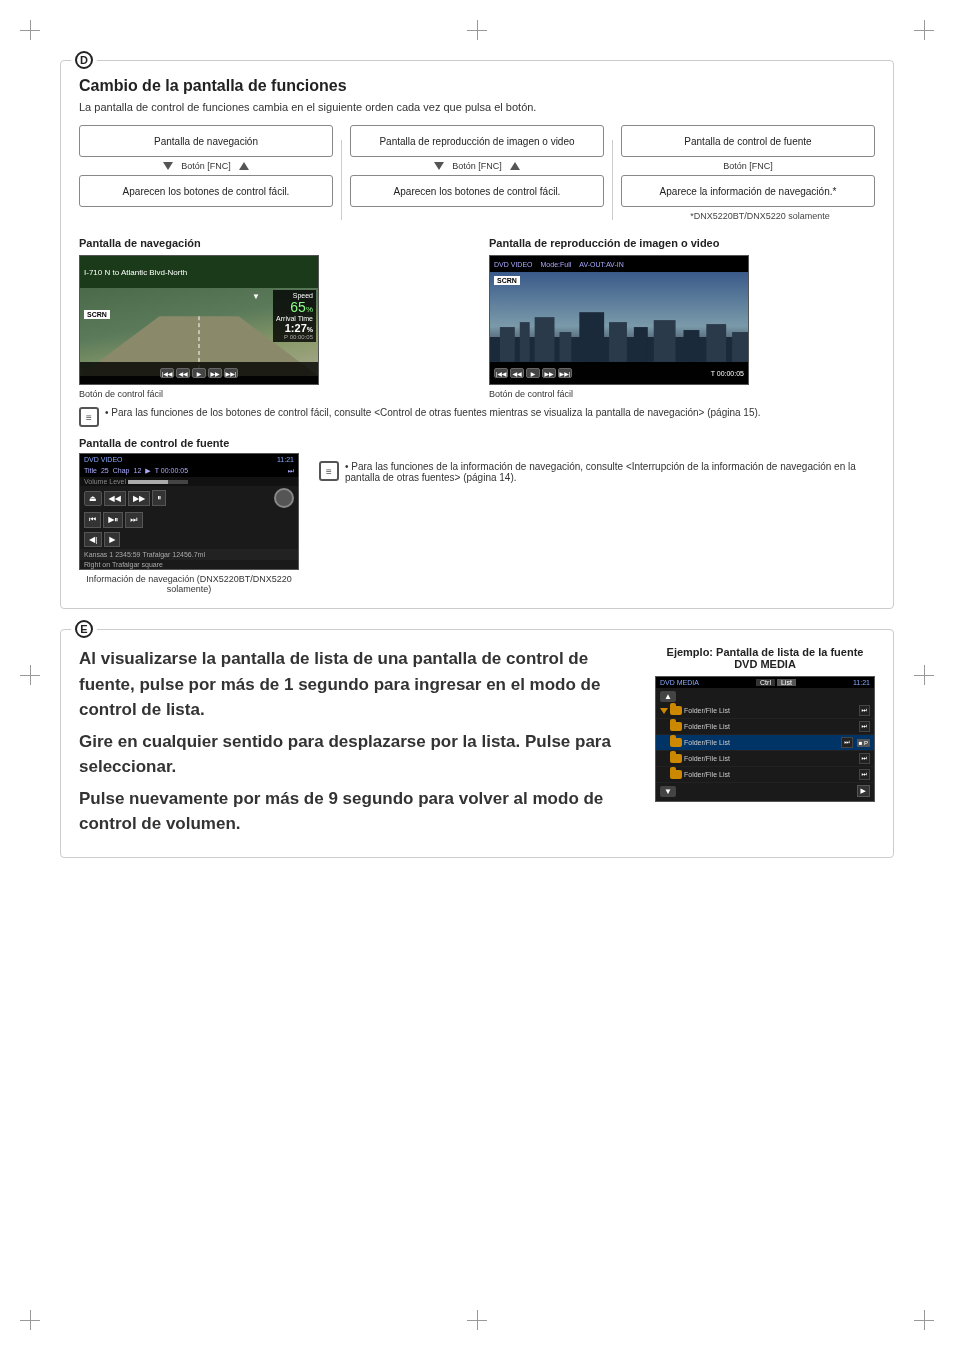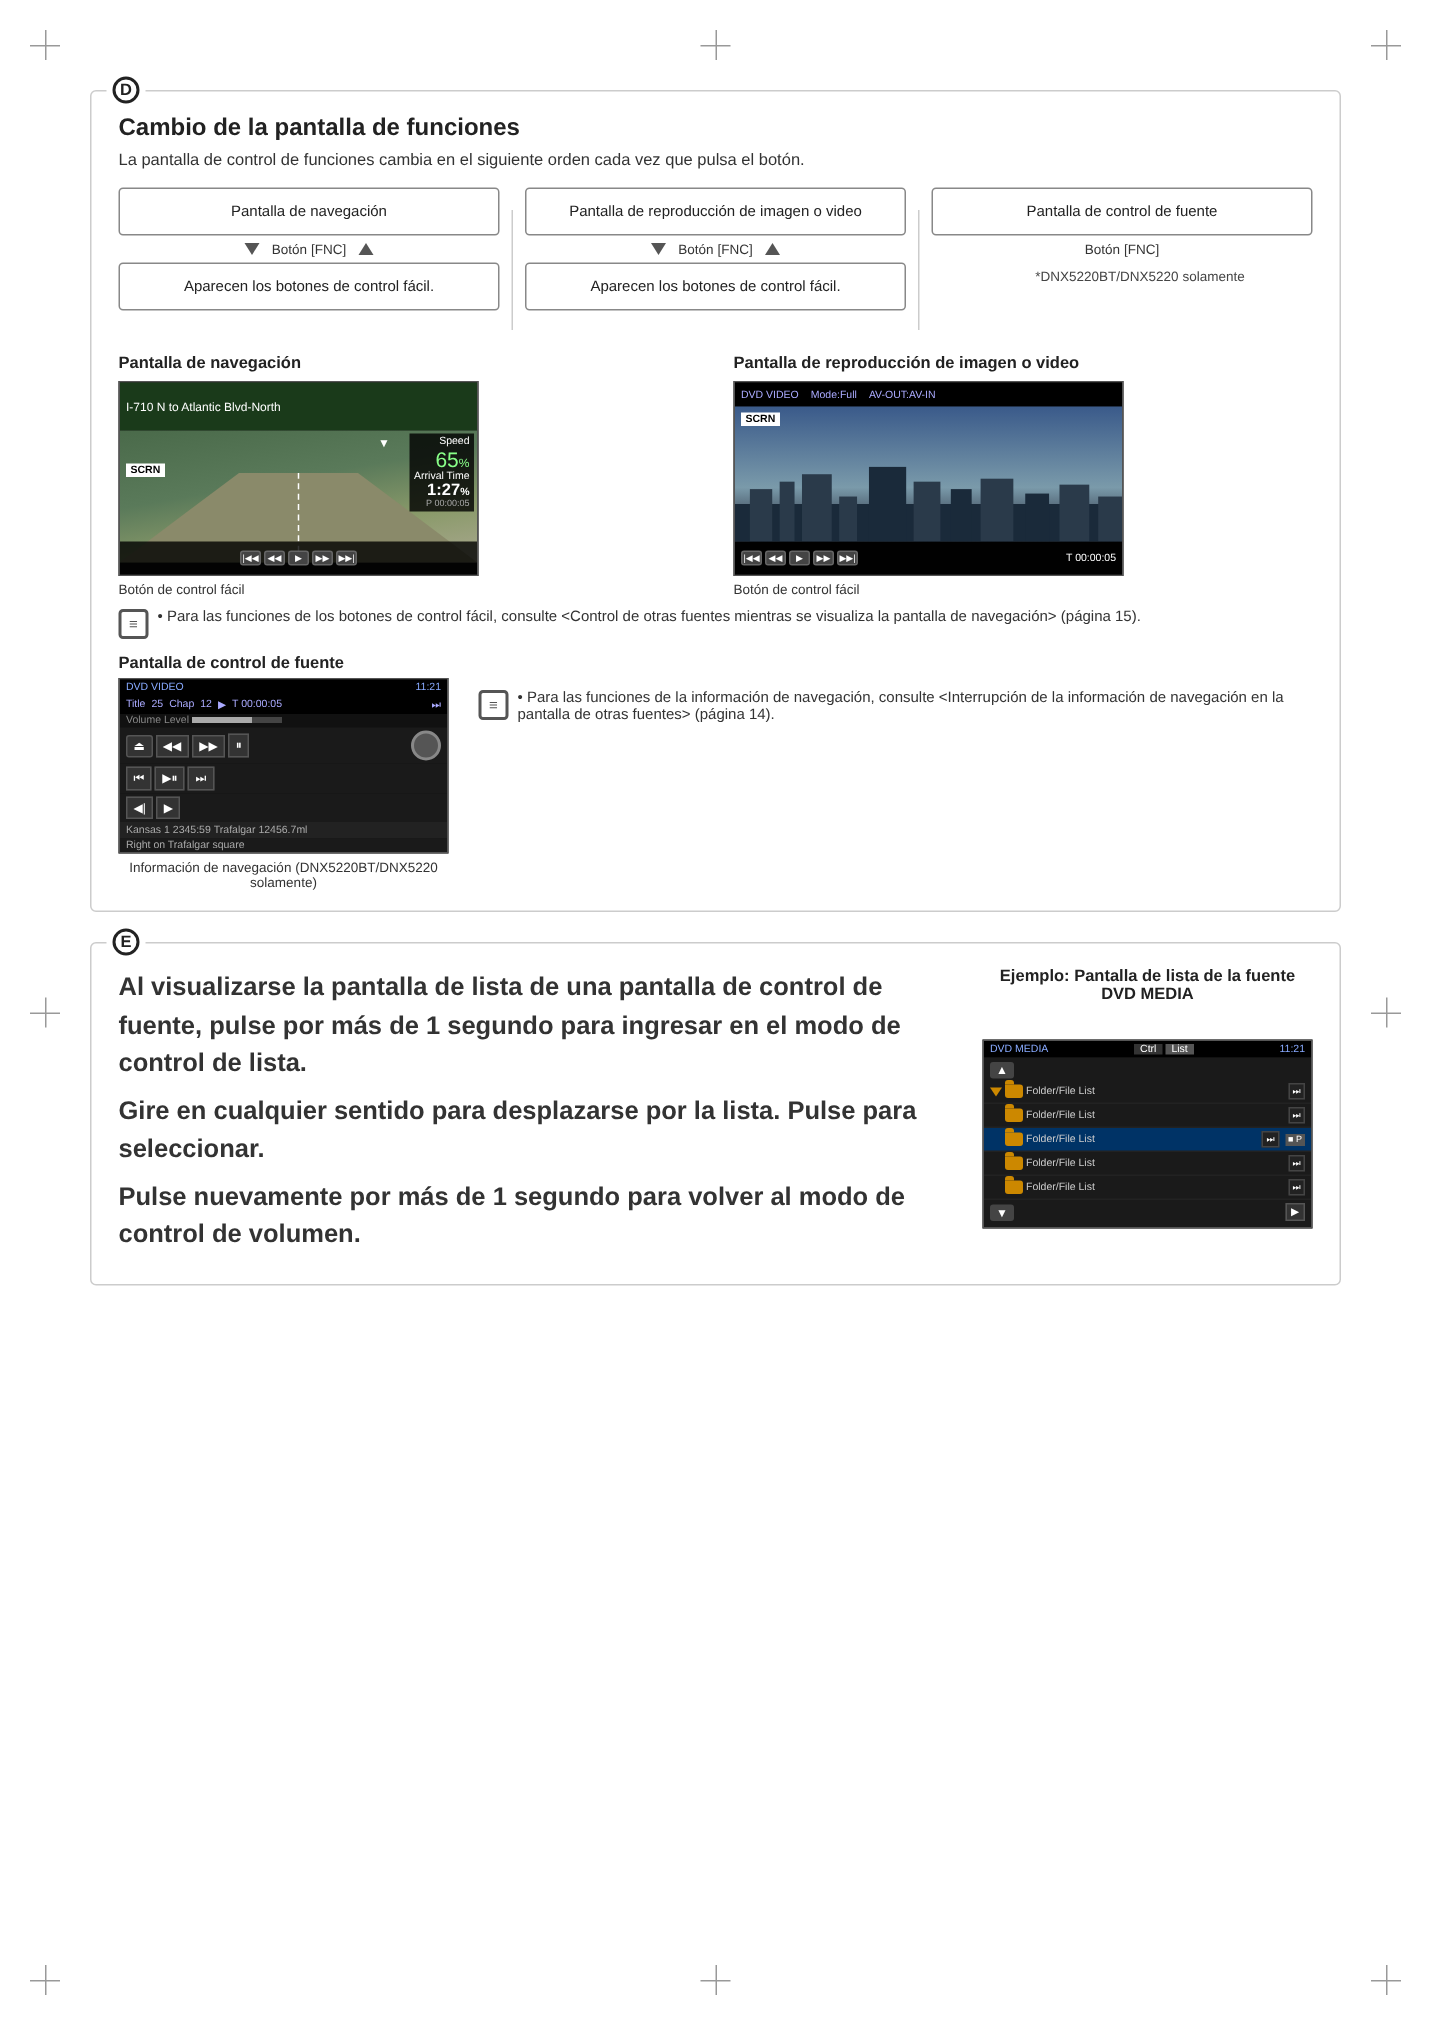--- a/index.html
+++ b/index.html
@@ -389,21 +389,21 @@
       color: #333;
       line-height: 1.5;
       margin-bottom: 6px;
       font-weight: bold;
     }
 
     .example-title {
       font-size: 11px;
       font-weight: bold;
       text-align: center;
-      margin-bottom: 24px;
+      margin-bottom: 6px;
     }
 
     .fnc-label {
       font-size: 9px;
       color: #333;
     }
 
     .flow-col-separator {
       display: flex;
       flex-direction: column;
@@ -501,20 +501,21 @@
 
       <div class="flow-col-separator">
         <div style="width:1px;background:#ccc;height:80px;margin:0 8px;"></div>
       </div>
 
       <div class="flow-col">
         <div class="flow-box">Pantalla de control de fuente</div>
         <div class="flow-arrow-down">
           <span class="fnc-label">Botón [FNC]</span>
         </div>
+        <div class="flow-box">Aparece la información de navegación.*</div>
         <div class="dnx-note">*DNX5220BT/DNX5220 solamente</div>
       </div>
     </div>
 
     <div class="sub-images-wrapper">
 
       <div class="img-block">
         <div class="img-block-label">Pantalla de navegación</div>
         <div class="screen-mock screen-240">
 
@@ -669,21 +670,21 @@
 
   <div class="section-box">
     <div class="section-label">
       <span class="section-label-circle">E</span>
     </div>
 
     <div class="section-e-content">
       <div class="section-e-left">
         <p>Al visualizarse la pantalla de lista de una pantalla de control de fuente, pulse por más de 1 segundo para ingresar en el modo de control de lista.</p>
         <p>Gire en cualquier sentido para desplazarse por la lista. Pulse para seleccionar.</p>
-        <p>Pulse nuevamente por más de 1 segundo para volver al modo de control de volumen.</p>
+        <p>Pulse nuevamente por más de 9 segundo para volver al modo de control de volumen.</p>
       </div>
 
       <div class="section-e-right">
         <div class="example-title">Ejemplo: Pantalla de lista de la fuente DVD MEDIA</div>
 
         <div class="dvd-media-screen">
           <div class="dvd-media-top">
             <span>DVD MEDIA</span>
             <div style="display:flex;gap:2px;">
               <span style="background:#333;padding:0 4px;color:#fff;font-size:7px;cursor:pointer;">Ctrl</span>

